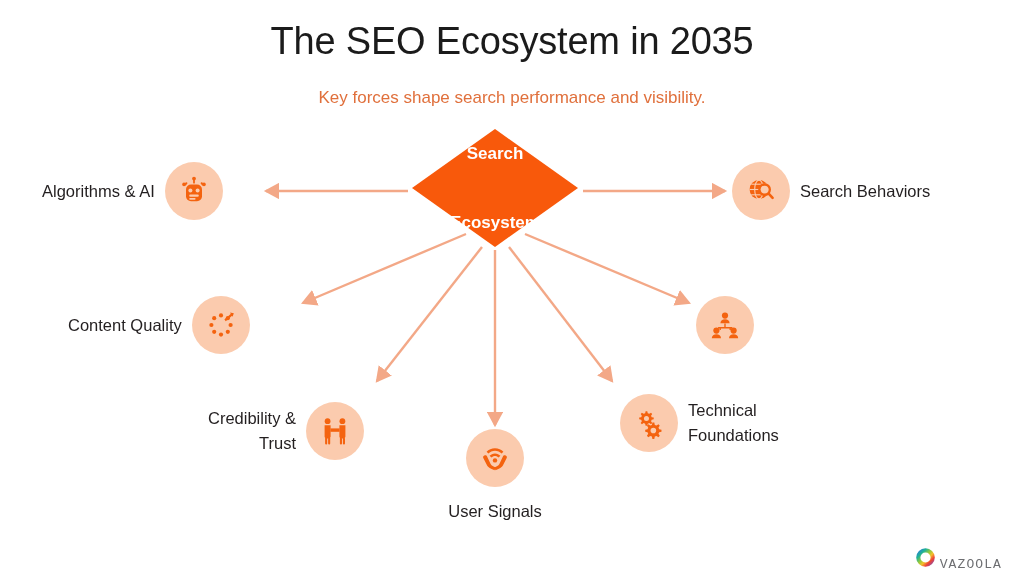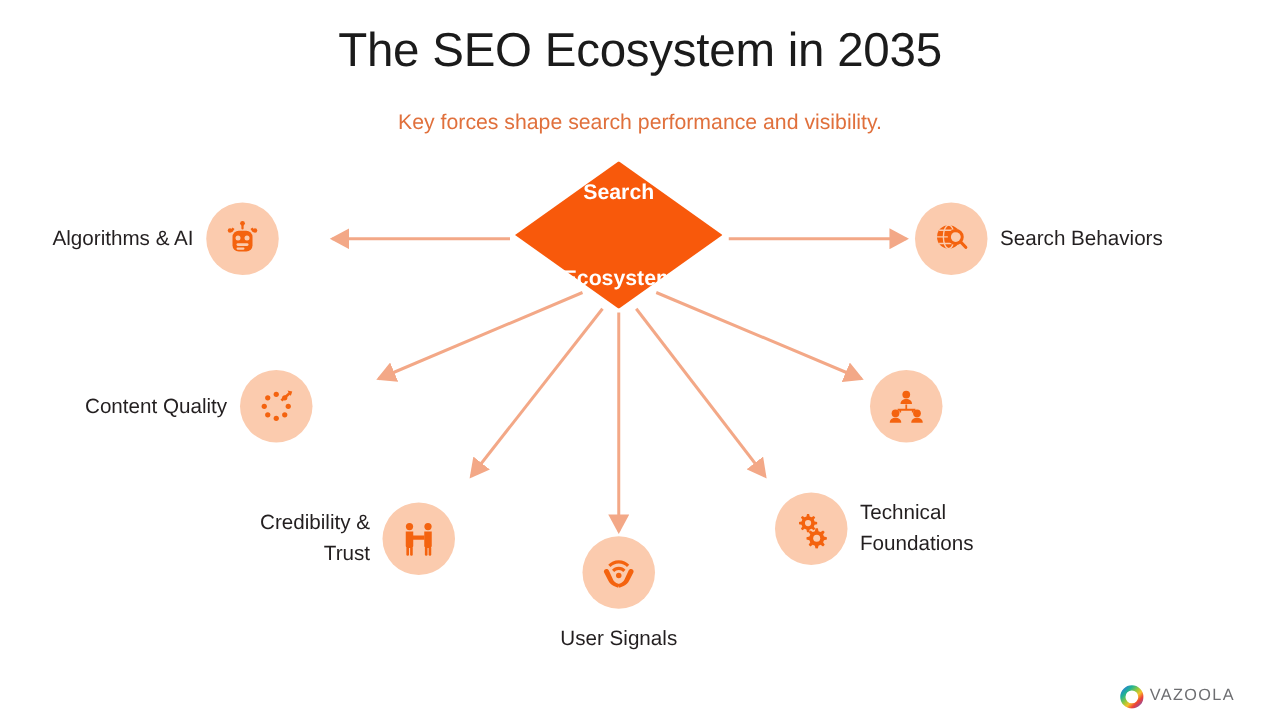--- a/index.html
+++ b/index.html
@@ -119,25 +119,26 @@
     display: flex;
     flex-direction: column;
     align-items: center;
     justify-content: space-between;
   }
   .node-stack .node-label { padding-top: 12px; text-align: center; }
 
   
   #logo {
     position: absolute;
-    right: 36px;
+    right: 22px;
     bottom: 10px;
     display: flex;
-    align-items: flex-start;
+    align-items: flex-end;
     gap: 5px;
+    font-family: Liberation Mono, monospace;
   }
   #logo-text {
     font-size: 13px;
     letter-spacing: 1.1px;
     color: #6d6e71;
     font-weight: 400;
   }
 </style>
 </head>
 <body>

